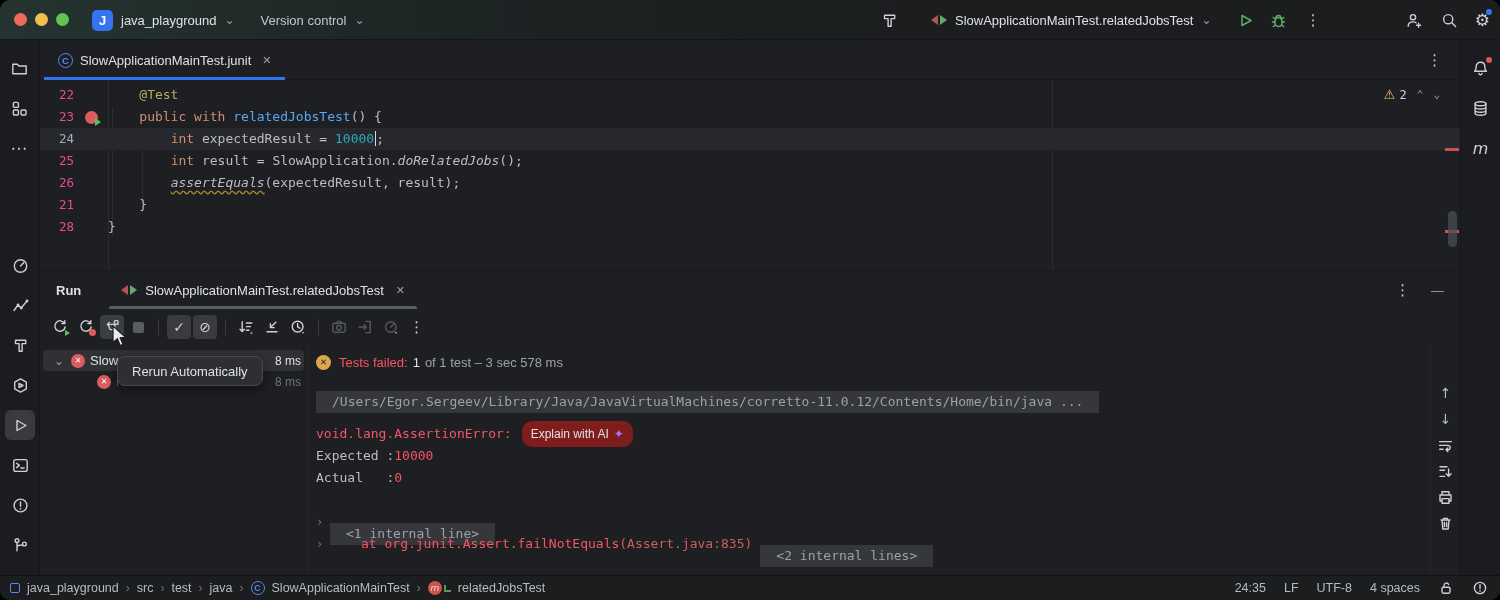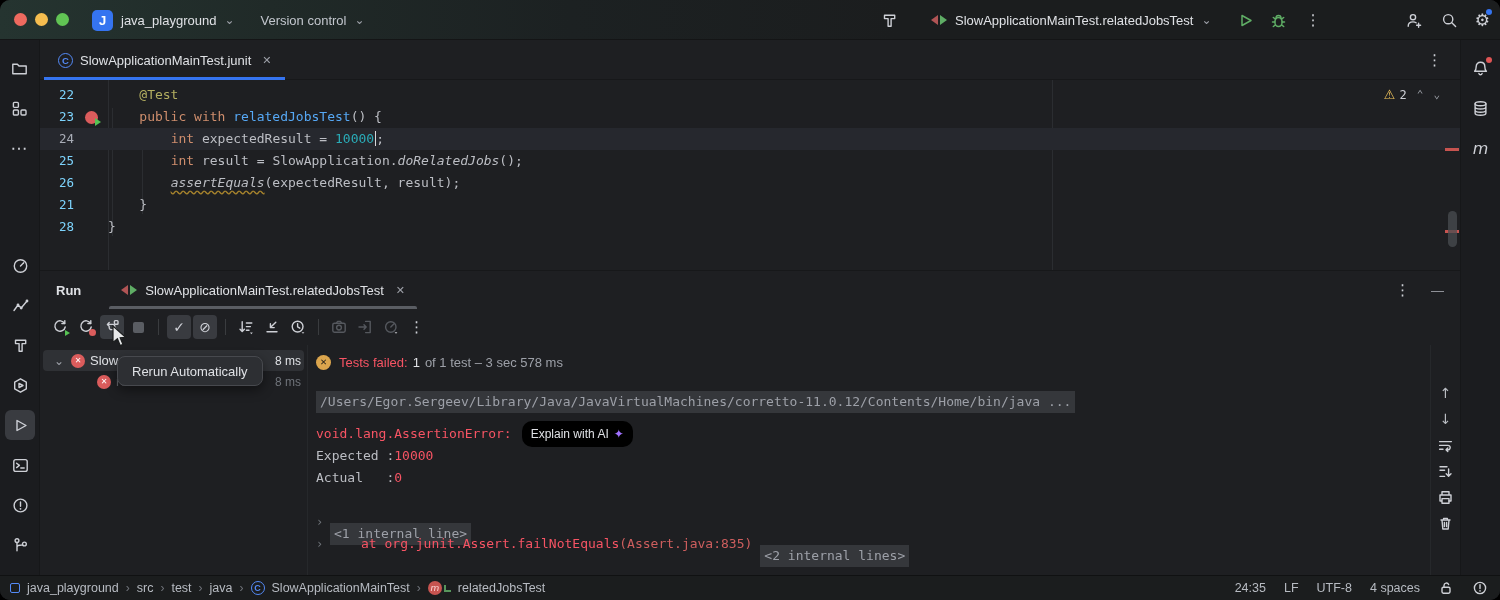--- a/index.html
+++ b/index.html
@@ -51,21 +51,21 @@
   .classic { width:15px; height:15px; border:1.4px solid #548af7; border-radius:50%; color:#548af7; font-size:9.5px; font-weight:bold;
     display:flex; align-items:center; justify-content:center; }
   .edtab-label { font-size:13px; color:#dfe1e5; }
   .closex { color:#9da0a8; font-size:11px; margin-left:4px; }
   .tab-opts { position:absolute; right:18px; top:11px; color:#ced0d6; font-size:15px; }
 
   .code-area { position:absolute; left:40px; top:80px; width:1420px; height:190px; font-family:"DejaVu Sans Mono", monospace;
     font-size:13px; line-height:22px; padding-top:4px; overflow:hidden; }
   .cl { position:relative; height:22px; display:flex; align-items:center; }
   .cl.cur { background:#26282e; }
-  .gnum { width:34px; text-align:right; color:#7dd3fc; font-size:12.5px; flex:none; }
+  .gnum { width:34px; text-align:right; color:#ec4899; font-size:12.5px; flex:none; }
   .gnum.on { color:#a9adb7; }
   .gico { width:34px; flex:none; display:flex; align-items:center; justify-content:center; position:relative; }
   .ct { white-space:pre; font-family:inherit; color:#bcbec4; }
   .kw { color:#cf8e6d; } .mname { color:#56a8f5; } .num { color:#2aacb8; } .ann { color:#b3ae60; }
   .ital { font-style:italic; }
   .wavy { font-style:italic; text-decoration:underline; text-decoration-style:wavy; text-decoration-color:#a8842c; text-underline-offset:3px; }
   .caret { display:inline-block; width:1.5px; height:15px; background:#d6d8dc; vertical-align:-3px; margin:0 0 0 0.5px; }
   .gutter-sep { position:absolute; left:68px; top:0; width:1px; height:190px; background:#2b2d31; }
   .guide { position:absolute; width:1px; background:#2b2d31; }
   .margin-guide { position:absolute; left:1012px; top:0; width:1px; height:190px; background:#2b2d31; }
@@ -112,26 +112,26 @@
 
   .console-col { flex:1; position:relative; overflow:hidden; }
   .summary { height:28px; display:flex; align-items:center; gap:8px; padding:6px 0 0 8px; font-size:13px; }
   .sum-ic { width:15px; height:15px; border-radius:50%; background:#dba54d; color:#26221a; font-size:8.5px; font-weight:bold;
     display:flex; align-items:center; justify-content:center; font-family:"DejaVu Sans", sans-serif; }
   .sum-fail { color:#f75464; }
   .sum-count { color:#dfe1e5; }
   .sum-rest { color:#9da0a8; }
   .console { font-family:"DejaVu Sans Mono", monospace; font-size:13px; line-height:22px; padding-left:8px; margin-top:6px; }
   .conline { height:22px; white-space:pre; display:flex; align-items:center; }
-  .chipbg { background:#35373b; color:#9da0a8; padding:0 4px;margin-top:24px; }
+  .chipbg { background:#35373b; color:#9da0a8; padding:0 16px;margin-top:24px; }
   .cred { color:#f75464; }
   .credd { color:#ce5e5e; }
   .cwhite { color:#bcbec4; }
   .clink { color:#548af7; text-decoration:underline; }
-  .ai-chip { display:inline-flex; align-items:center; gap:5px; background:#000000; border-radius:10px; padding:2px 9px;
+  .ai-chip { display:inline-flex; align-items:center; gap:5px; background:#7f1d1d; border-radius:10px; padding:2px 9px;
     font-family:"Liberation Sans", sans-serif; font-size:12px; color:#dfe1e5; margin-left:10px; }
   .ai-spark { color:#a071ff; font-size:12px; font-family:"DejaVu Sans", sans-serif; }
   .exp-ch { color:#6f737a; width:14px; flex:none; font-size:12px; }
   .indent4 { margin-left:31px; }
 
   .conrail { width:30px; flex:none; border-left:1px solid #26282b; display:flex; flex-direction:column; align-items:center;
     padding-top:40px; gap:9px; }
   .rail-g { font-family:"DejaVu Sans", sans-serif; font-size:14px; color:#b9bcc2; line-height:17px; }
 
   .tooltip { position:absolute; left:77px; top:11px; height:30px; background:#2d2f33; border:1px solid #47494e; border-radius:8px;

